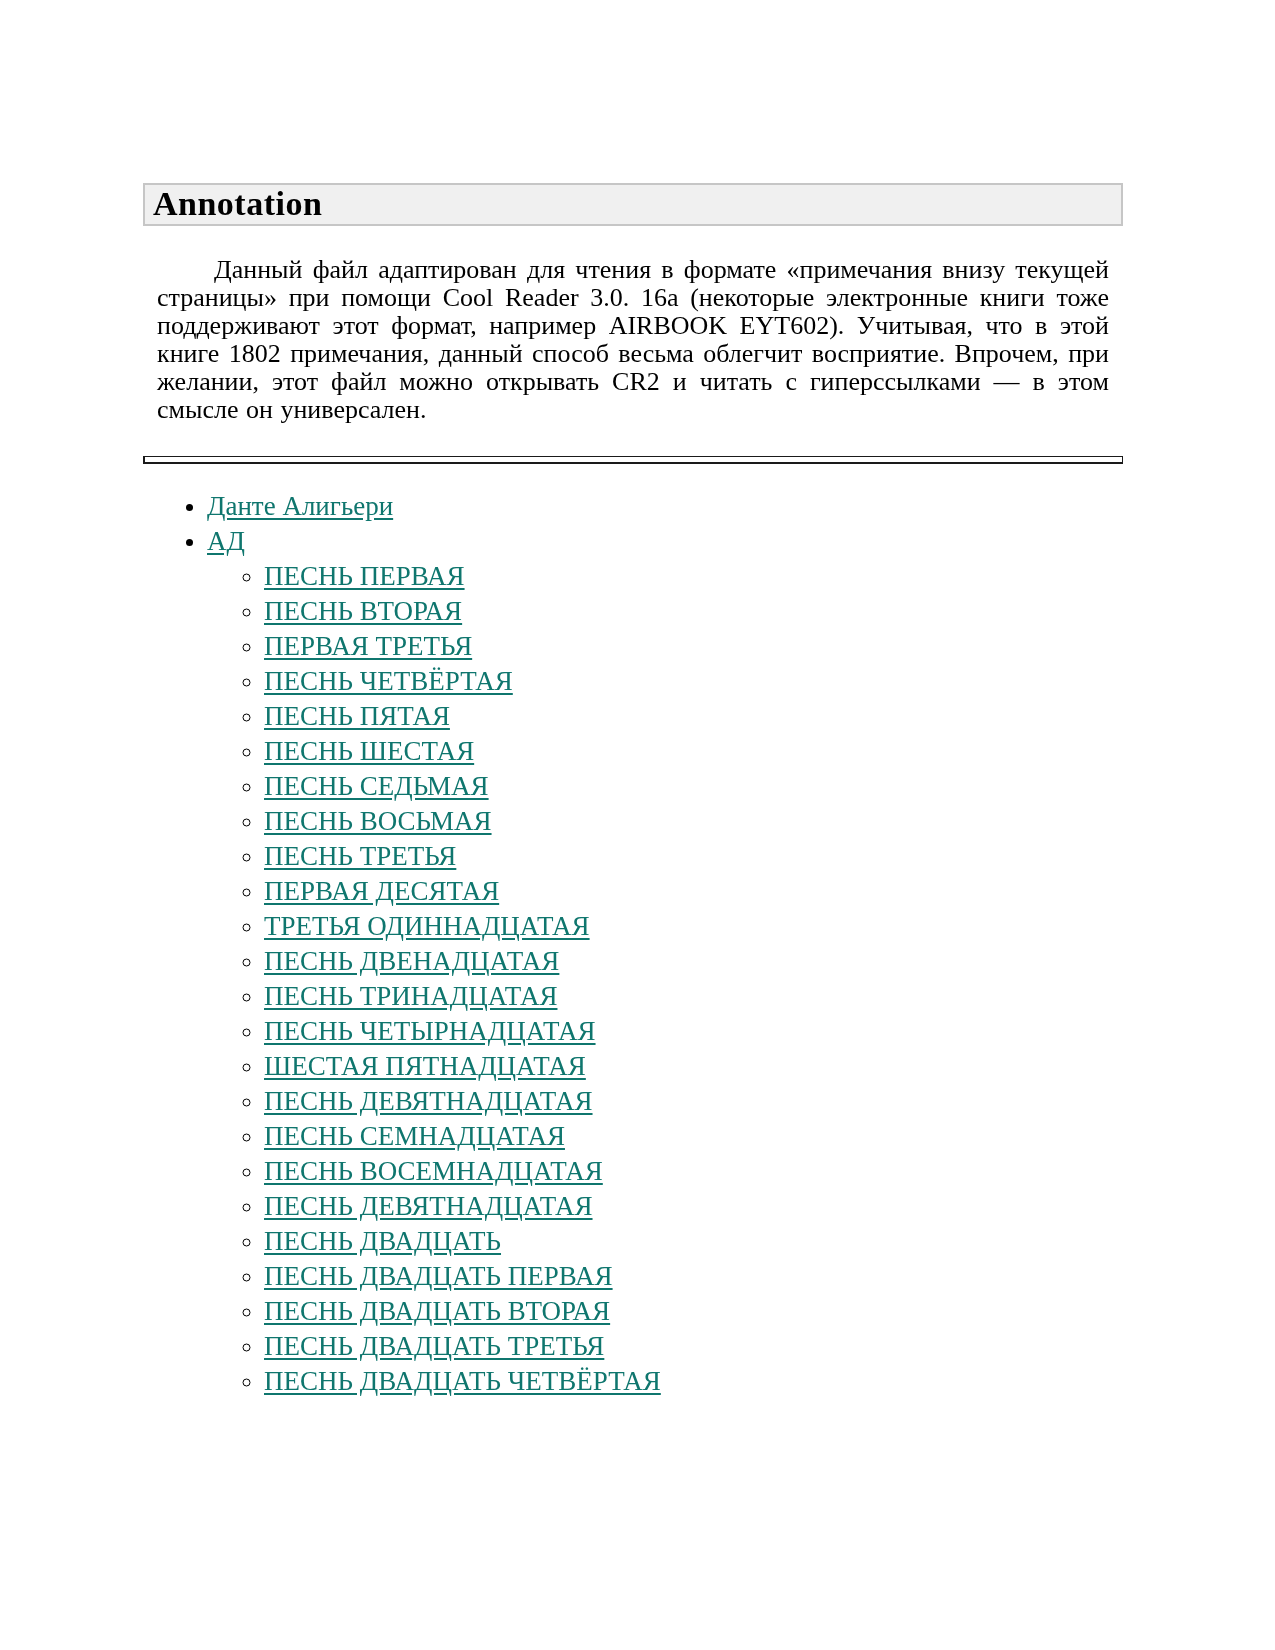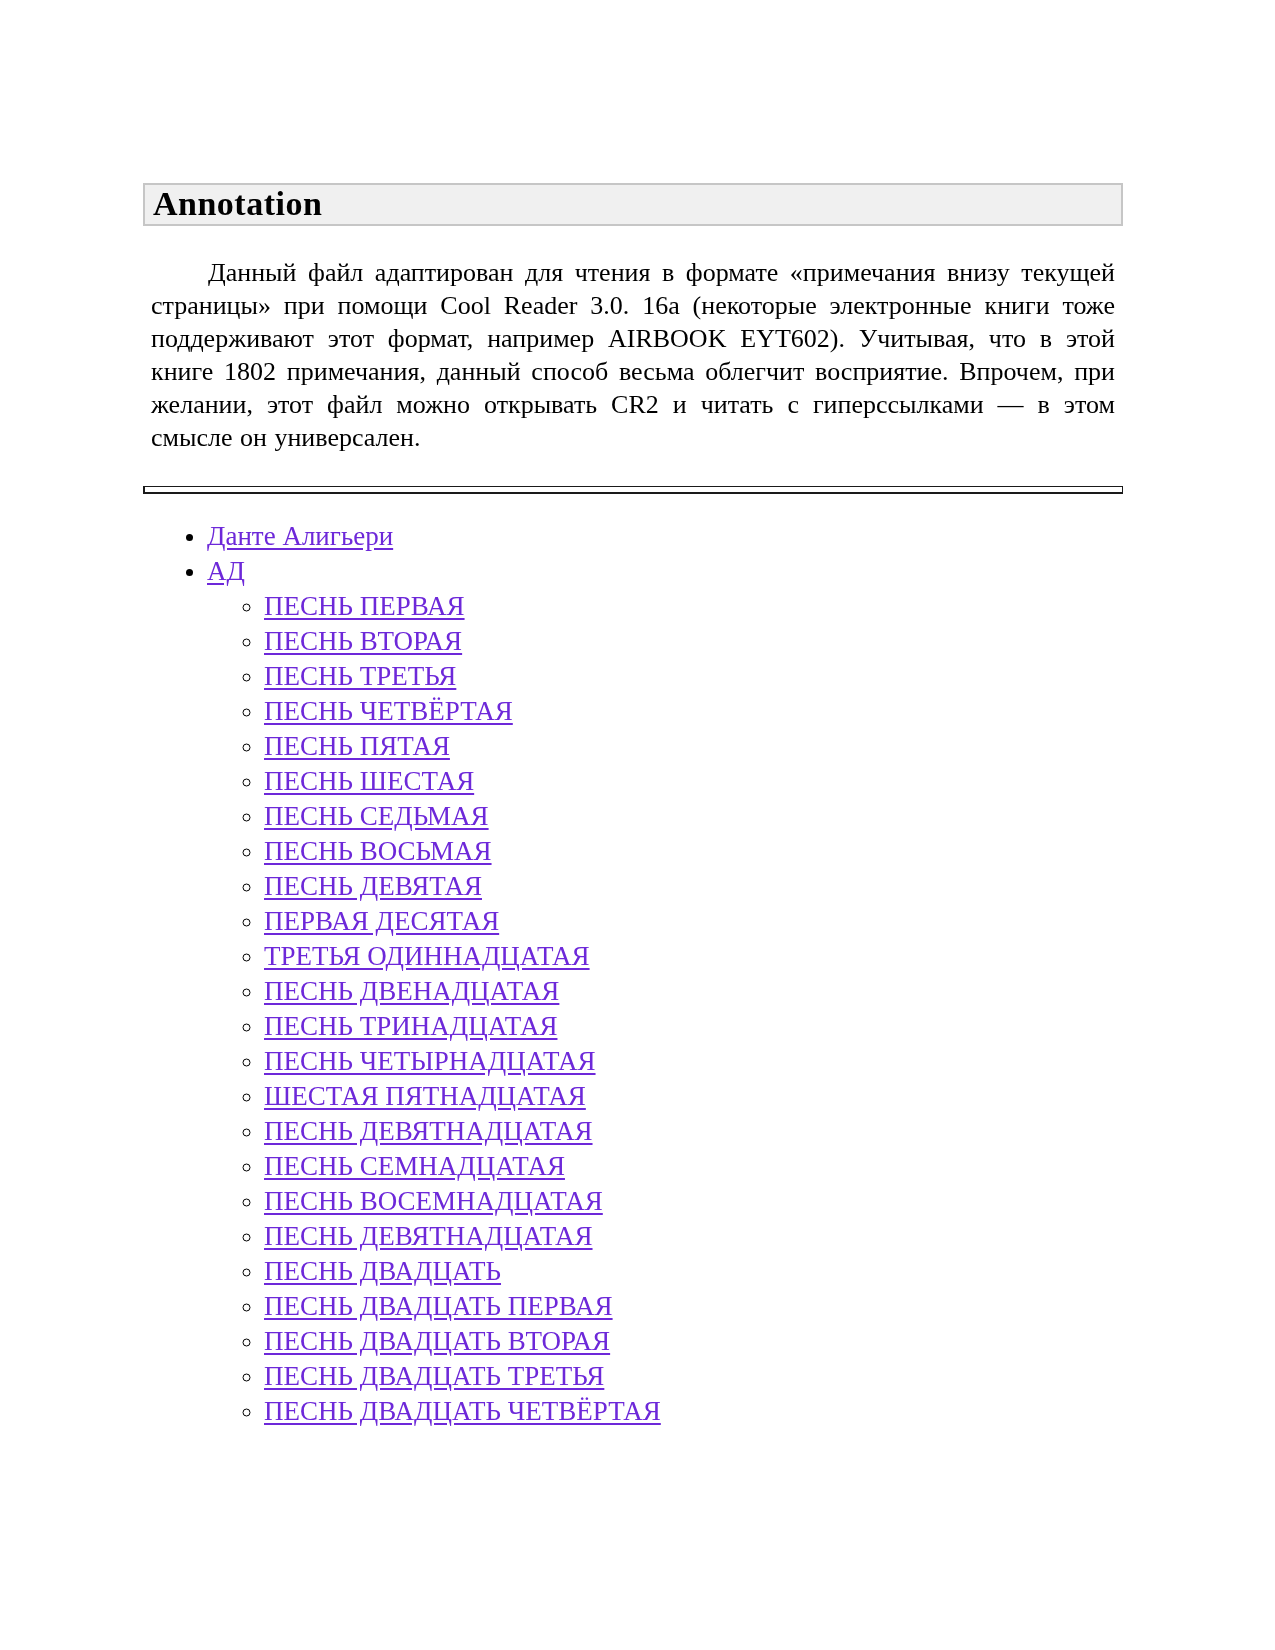--- a/index.html
+++ b/index.html
@@ -26,24 +26,24 @@
     border: 2px solid #c6c6c6;
     font-size: 34px;
     font-weight: bold;
     line-height: 36px;
     margin: 0 0 30px 0;
     padding: 1px 10px 2px 8px;
     letter-spacing: 0.5px;
   }
   .annotation-text {
     font-size: 26px;
-    line-height: 33px;
+    line-height: 28px;
     text-align: justify;
     text-indent: 57px;
-    margin: 8px;
+    margin: 14px;
     word-spacing: 1px;
   }
   .divider {
     box-sizing: border-box;
     height: 8px;
     margin: 32px 0 0 0;
     background: #ffffff;
     border: 1px solid #1a1a1a;
     border-bottom-width: 2px;
     border-left-width: 2px;
@@ -58,48 +58,48 @@
   ul.toc ul {
     margin: 0;
     padding: 0 0 0 57px;
     list-style-type: circle;
   }
   ul.toc li::marker {
     color: #000000;
     font-size: 24px;
   }
   a.toc-link {
-    color: #6d28d9;
+    color: #0f766e;
     text-decoration: underline;
     text-underline-offset: 3px;
   }
 </style>
 </head>
 <body>
 
 <div class="page">
 
   <h1 class="section-title">Annotation</h1>
 
   <p class="annotation-text">Данный файл адаптирован для чтения в формате «примечания внизу текущей страницы» при помощи Cool Reader 3.0. 16а (некоторые электронные книги тоже поддерживают этот формат, например AIRBOOK EYT602). Учитывая, что в этой книге 1802 примечания,  данный способ весьма облегчит восприятие. Впрочем, при желании,  этот файл можно открывать CR2 и читать с гиперссылками — в этом смысле  он универсален.</p>
 
   <div class="divider"></div>
 
   <ul class="toc">
       <li><a class="toc-link" href="#">Данте Алигьери</a></li>
       <li><a class="toc-link" href="#">АД</a><ul>
           <li><a class="toc-link" href="#">ПЕСНЬ ПЕРВАЯ </a></li>
           <li><a class="toc-link" href="#">ПЕСНЬ ВТОРАЯ</a></li>
-          <li><a class="toc-link" href="#">ПЕСНЬ ТРЕТЬЯ</a></li>
+          <li><a class="toc-link" href="#">ПЕРВАЯ ТРЕТЬЯ</a></li>
           <li><a class="toc-link" href="#">ПЕСНЬ ЧЕТВЁРТАЯ</a></li>
           <li><a class="toc-link" href="#">ПЕСНЬ ПЯТАЯ</a></li>
           <li><a class="toc-link" href="#">ПЕСНЬ ШЕСТАЯ</a></li>
           <li><a class="toc-link" href="#">ПЕСНЬ СЕДЬМАЯ</a></li>
           <li><a class="toc-link" href="#">ПЕСНЬ ВОСЬМАЯ</a></li>
-          <li><a class="toc-link" href="#">ПЕСНЬ ДЕВЯТАЯ</a></li>
+          <li><a class="toc-link" href="#">ПЕСНЬ ТРЕТЬЯ</a></li>
           <li><a class="toc-link" href="#">ПЕРВАЯ ДЕСЯТАЯ</a></li>
           <li><a class="toc-link" href="#">ТРЕТЬЯ ОДИННАДЦАТАЯ</a></li>
           <li><a class="toc-link" href="#">ПЕСНЬ ДВЕНАДЦАТАЯ</a></li>
           <li><a class="toc-link" href="#">ПЕСНЬ ТРИНАДЦАТАЯ</a></li>
           <li><a class="toc-link" href="#">ПЕСНЬ ЧЕТЫРНАДЦАТАЯ</a></li>
           <li><a class="toc-link" href="#">ШЕСТАЯ ПЯТНАДЦАТАЯ</a></li>
           <li><a class="toc-link" href="#">ПЕСНЬ ДЕВЯТНАДЦАТАЯ</a></li>
           <li><a class="toc-link" href="#">ПЕСНЬ СЕМНАДЦАТАЯ</a></li>
           <li><a class="toc-link" href="#">ПЕСНЬ ВОСЕМНАДЦАТАЯ</a></li>
           <li><a class="toc-link" href="#">ПЕСНЬ ДЕВЯТНАДЦАТАЯ</a></li>

